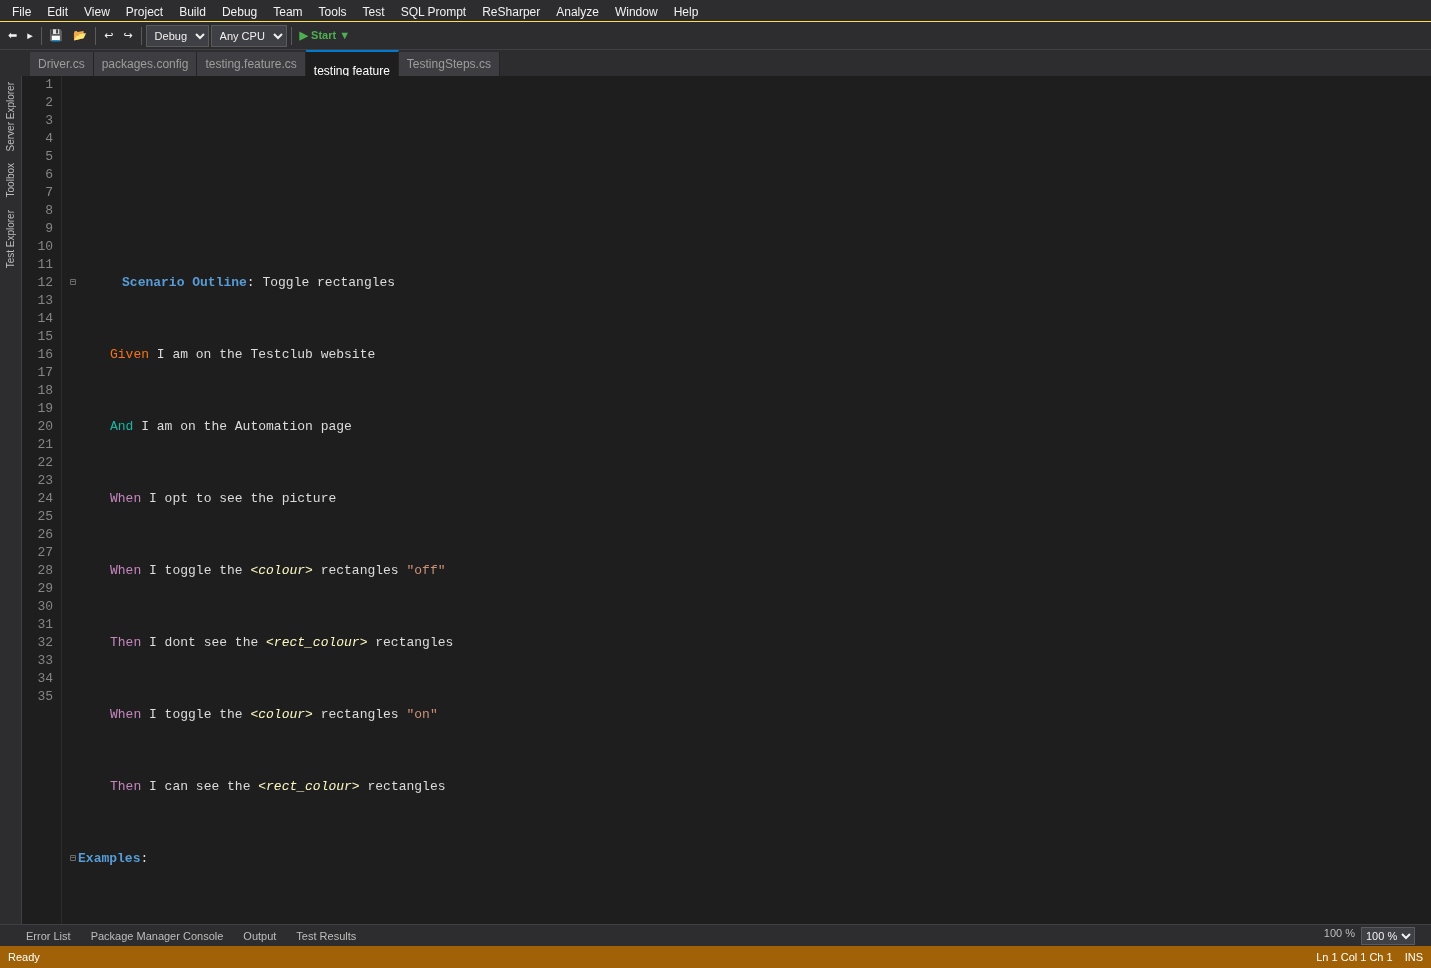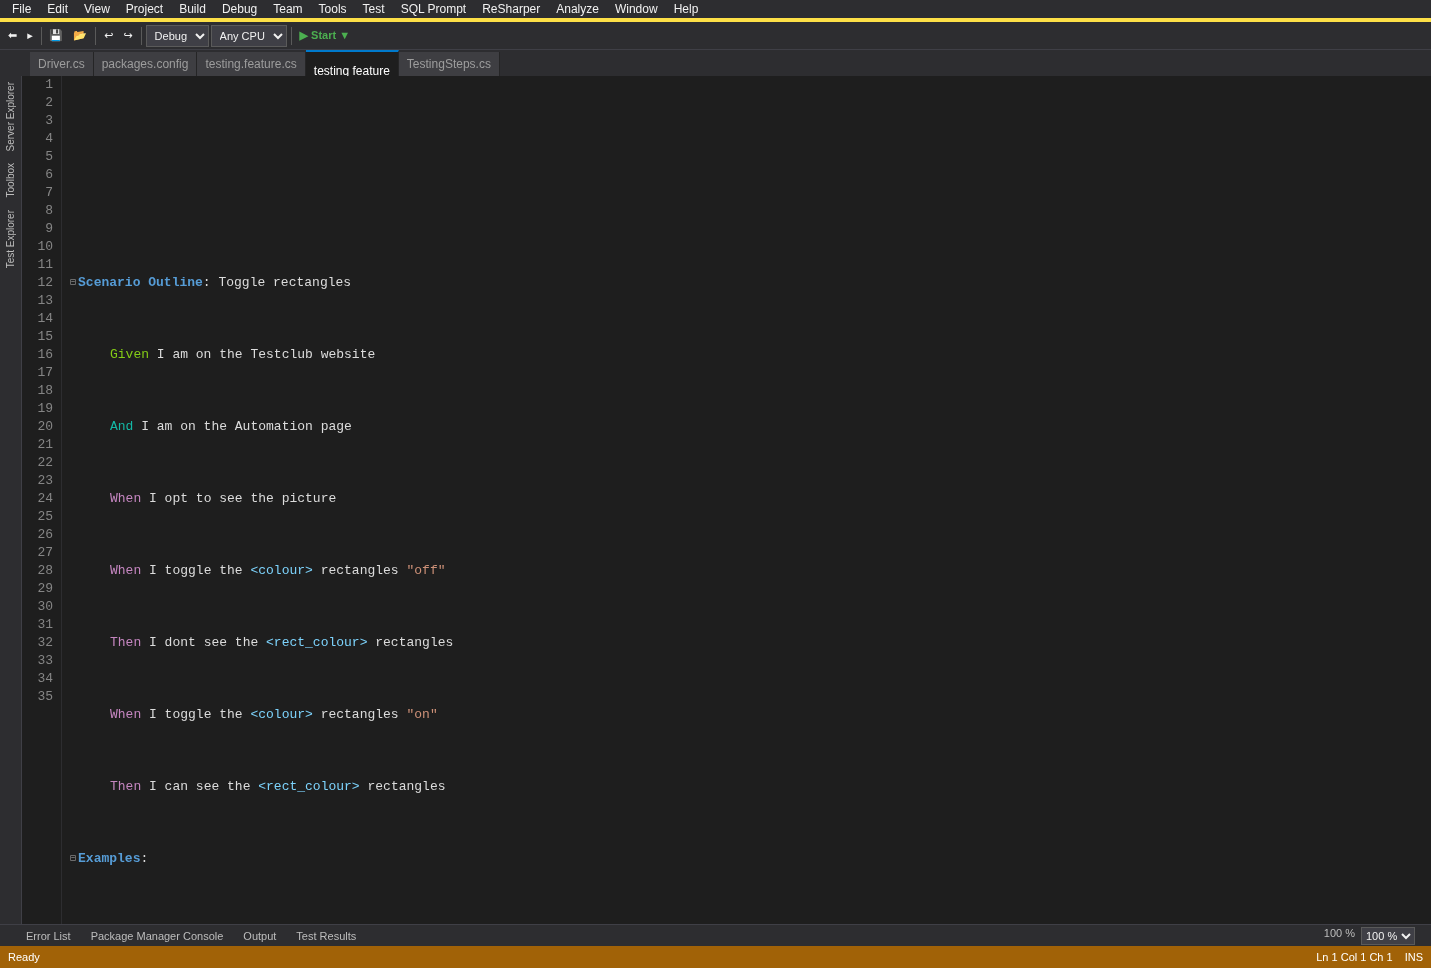--- a/index.html
+++ b/index.html
@@ -13,21 +13,21 @@
       width: 1431px;
     }
 
     
     .menu-bar {
       background: #2d2d30;
       height: 22px;
       display: flex;
       align-items: flex-end;
       padding: 0 4px;
-      border-bottom: 4px solid #fde047;
+      border-bottom: 1px solid #fde047;
     }
     .menu-item {
       color: #f1f1f1;
       font-size: 12px;
       padding: 2px 8px;
       cursor: pointer;
       font-family: 'Segoe UI', sans-serif;
     }
 
     
@@ -165,27 +165,27 @@
       white-space: pre;
       font-size: 13px;
     }
 
     .code-line {
       height: 18px;
       line-height: 18px;
       display: flex;
       align-items: center;
     }
-    .kw-scenario { color: #569cd6; font-weight: bold; }
-    .kw-given { color: #84cc16; }
+    .kw-scenario { color: #569cd6; font-weight: bold; margin-left: 44px; }
+    .kw-given { color: #f97316; }
     .kw-and { color: #14b8a6; }
     .kw-when { color: #c586c0; }
     .kw-then { color: #c586c0; }
     .kw-examples { color: #569cd6; font-weight: bold; }
-    .param { color: #7dd3fc; }
+    .param { color: #fef9c3; font-style: italic; }
     .string-val { color: #ce9178; }
     .normal-text { color: #dcdcdc; }
     .collapse-btn {
       color: #858585;
       font-size: 10px;
       margin-right: 2px;
       cursor: pointer;
       user-select: none;
     }
 

